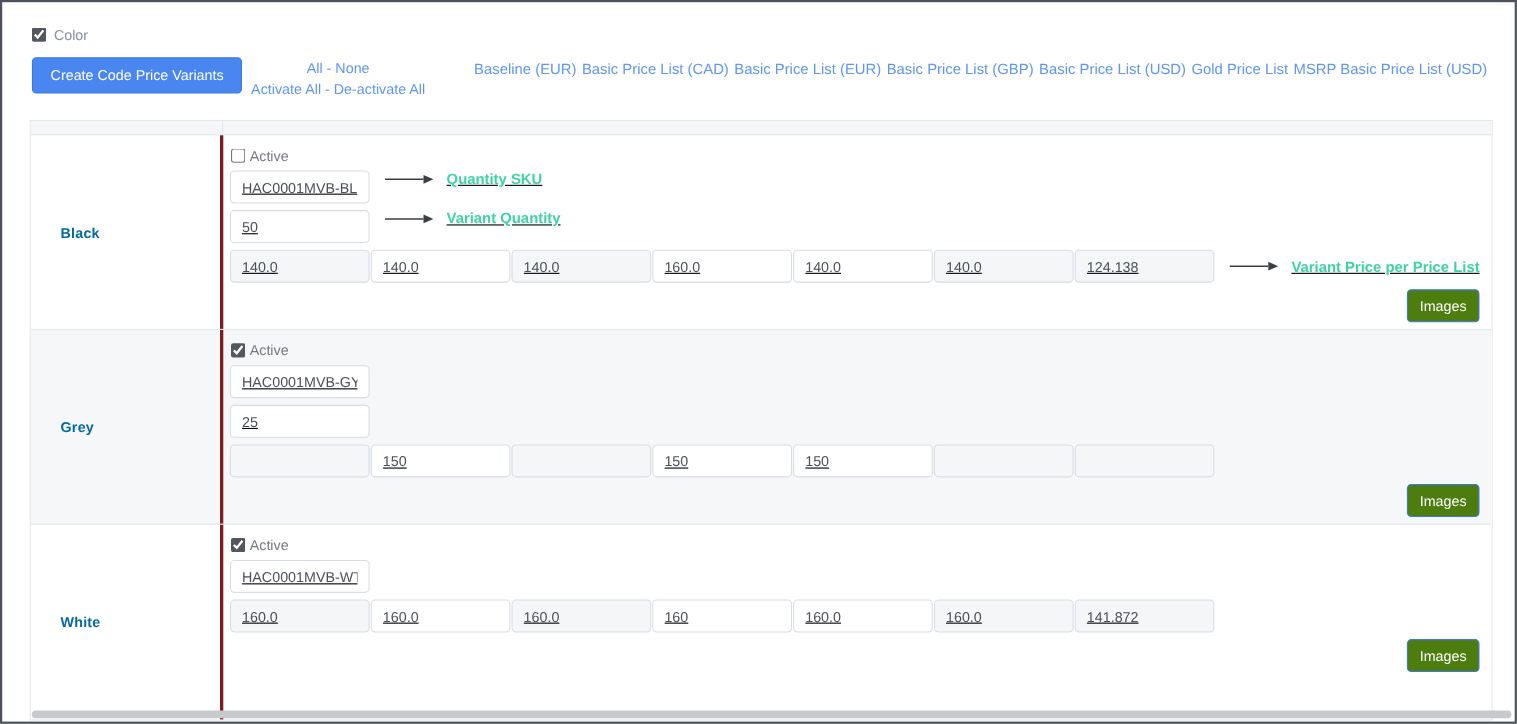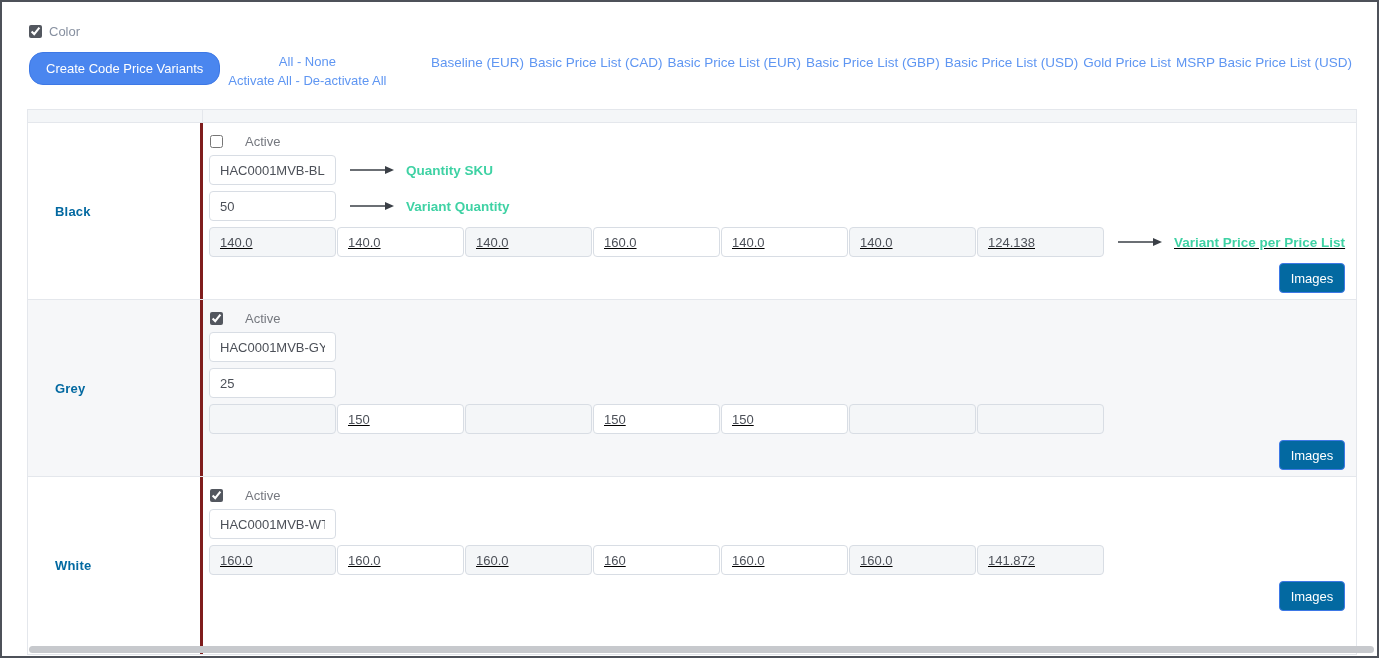--- a/index.html
+++ b/index.html
@@ -10,21 +10,21 @@
     border:2px solid #4d5159;
     position:relative;
     overflow:hidden;
   }
   .top { padding:22px 25px 0 27px; }
   .attr-row { display:flex; align-items:center; gap:7px; font-size:13px; color:#8790a0; }
   input[type=checkbox]{ width:13px; height:13px; accent-color:#53575f; }
   .controls { display:flex; align-items:flex-start; margin-top:13px; }
   .create-btn {
     background:#4a86ef; border:1px solid #3d78e6; color:#fff;
-    height:33px; padding:0 16px; font-size:13px; border-radius:14px;
+    height:33px; padding:0 16px; font-size:13px; border-radius:4px;
     font-family:inherit; cursor:pointer;
   }
   .sel-links { margin-left:8px; font-size:13px; color:#5f96f2; line-height:19px;text-align:center; }
   .sel-links div { cursor:pointer; }
   .pricelist-links {
     margin-left:auto; display:flex; gap:5px; padding-top:3px;
     font-size:13.5px; color:#5f96f2; white-space:nowrap;
   }
   .pricelist-links a { color:#5f96f2; text-decoration:none; cursor:pointer; }
 
@@ -33,34 +33,34 @@
   .thead .hc1 { width:175px; border-right:1px solid #e4e7ec; }
   .thead .hc2 { flex:1; }
   .vrow { display:flex; height:177px; border-bottom:1px solid #e4e7ec; }
   .vrow:last-child { border-bottom:none; }
   .vrow.alt { background:#f6f7f9; }
   .namecell {
     width:175px; border-right:3px solid #7f1d1d; display:flex; align-items:center;
     padding-left:27px; font-size:13px; font-weight:bold; color:#0369a1; letter-spacing:.2px;
   }
   .cell { flex:1; padding:10px 11px 6px 6px; overflow:hidden; }
-  .active-line { display:flex; align-items:center; gap:22px; font-size:13px; color:#75787f; height:16px; margin-bottom:6px; margin-left:1px; }
-  .field-line { display:flex; align-items:center; margin-bottom:6px; }
+  .active-line { display:flex; align-items:center; gap:4px; font-size:13px; color:#75787f; height:16px; margin-bottom:6px; margin-left:1px; }
+  .field-line { display:flex; align-items:flex-start; margin-bottom:6px;text-decoration:underline; }
   input.txt {
     width:127px; height:30px; border:1px solid #d8dde4; border-radius:4px;
     padding:0 10px; font-size:13px; color:#4c5058; background:#fff; font-family:inherit;
   }
   input.txt.ro { background:#f4f6f8; }
   .price-line { display:flex; align-items:center;text-decoration:underline; }
   .price-line input.txt + input.txt { margin-left:1px; }
   .annot { display:flex; align-items:center; margin-left:13px; }
   .annot-text { color:#3fd2a4; font-size:13.5px; font-weight:bold; margin-left:11px; white-space:nowrap; }
   .img-line { display:flex; justify-content:flex-end; margin-top:6px; }
   .img-btn {
-    width:66px; height:30px; background:#0369a1; border:1px solid #3d78e6; color:#fff;
+    width:66px; height:30px; background:#4d7c0f; border:1px solid #3d78e6; color:#fff;
     font-size:13px; border-radius:4px; font-family:inherit; cursor:pointer;
   }
   .hscroll {
     position:absolute; left:27px; right:3px; bottom:3px; height:7px;
     background:#c7c9cd; border-radius:4px; z-index:5;
   }
 </style>
 </head>
 <body>
 

